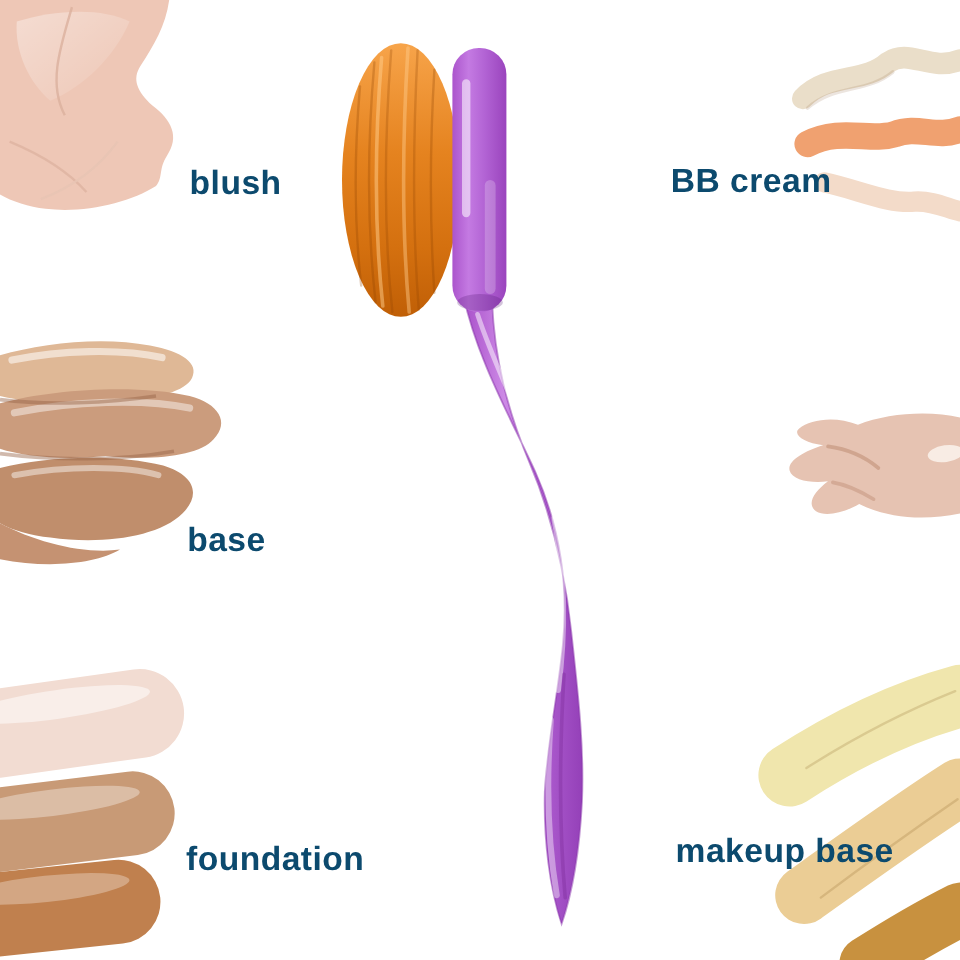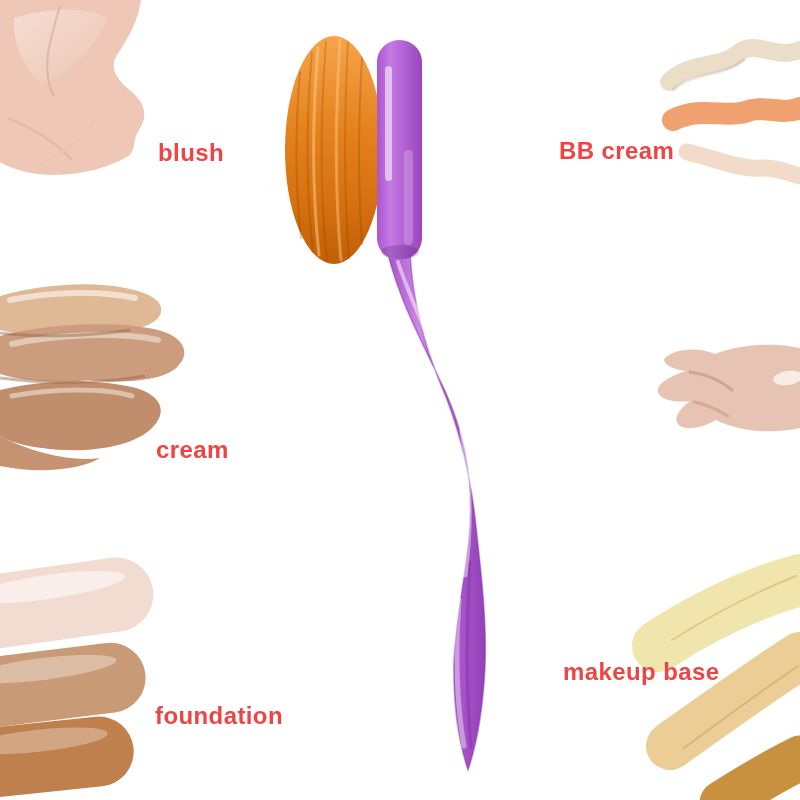--- a/index.html
+++ b/index.html
@@ -2,29 +2,29 @@
 <html><head>
 <meta charset="utf-8">
 <style>
   html,body{margin:0;padding:0;background:#ffffff;}
   .stage{
     position:relative;width:800px;height:800px;overflow:hidden;
     background:#ffffff;font-family:"Liberation Sans",sans-serif;
   }
   .stage svg{position:absolute;left:0;top:0;}
   .lbl{
-    position:absolute;font-weight:bold;font-size:24px;line-height:28px;
-    color:#ef4444;white-space:nowrap;letter-spacing:0.4px;
+    position:absolute;font-weight:bold;font-size:28px;line-height:28px;
+    color:#0c4a6e;white-space:nowrap;letter-spacing:0.4px;
   }
   .lbl-blush{left:158px;top:139px;}
   .lbl-base{left:156px;top:436px;}
   .lbl-foundation{left:155px;top:702px;}
   .lbl-bbcream{left:559px;top:137px;}
   .lbl-liquid{left:559px;top:431px;}
-  .lbl-makeup{left:563px;top:658px;}
+  .lbl-makeup{left:563px;top:695px;}
 </style>
 </head>
 <body>
 
 <div class="stage">
 
   <svg width="800" height="800" viewBox="0 0 800 800">
     <defs>
       <linearGradient id="bristleGrad" x1="0" y1="0" x2="0" y2="1">
         <stop offset="0%" stop-color="#f7a44a"></stop>
@@ -143,17 +143,17 @@
       <path fill="none" stroke="rgba(120,40,150,0.35)" stroke-width="3" stroke-linecap="round" d="M470,562 C466,630 466,692 471,748"></path>
 
       <rect x="377" y="40" width="45" height="220" rx="22" fill="url(#plateGrad)"></rect>
       <rect x="385" y="66" width="7" height="115" rx="3.5" fill="rgba(255,255,255,0.55)"></rect>
       <rect x="404" y="150" width="9" height="95" rx="4.5" fill="rgba(255,255,255,0.22)"></rect>
       <ellipse cx="400" cy="252" rx="19" ry="7" fill="rgba(80,20,110,0.25)"></ellipse>
     </g>
   </svg>
 
   <span class="lbl lbl-blush">blush</span>
-  <span class="lbl lbl-base">cream</span>
+  <span class="lbl lbl-base">base</span>
   <span class="lbl lbl-foundation">foundation</span>
   <span class="lbl lbl-bbcream">BB cream</span>
   <span class="lbl lbl-makeup">makeup base</span>
 </div>
 
 </body></html>

